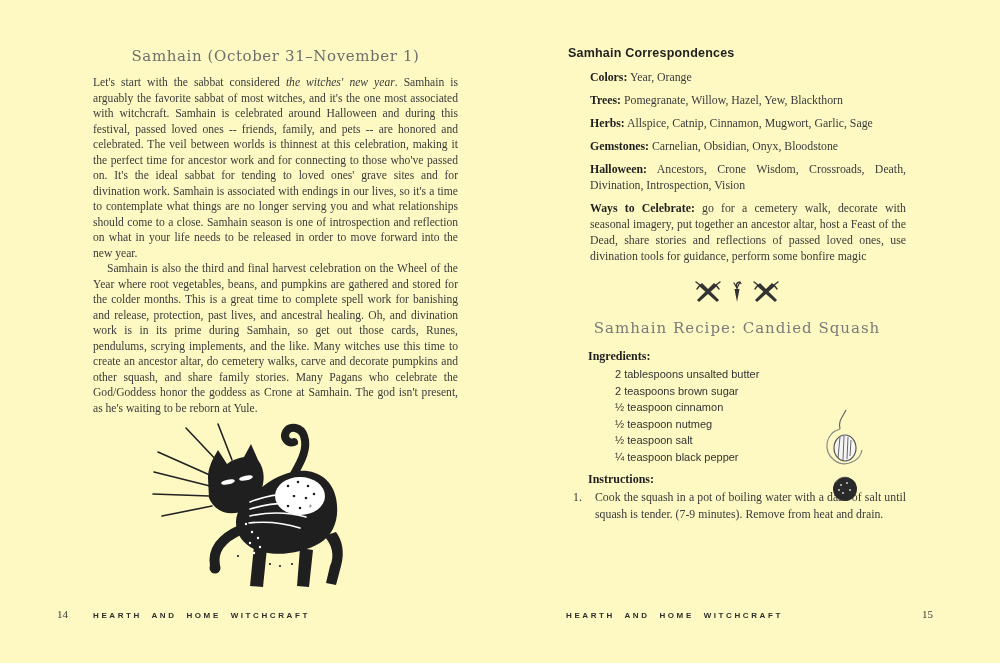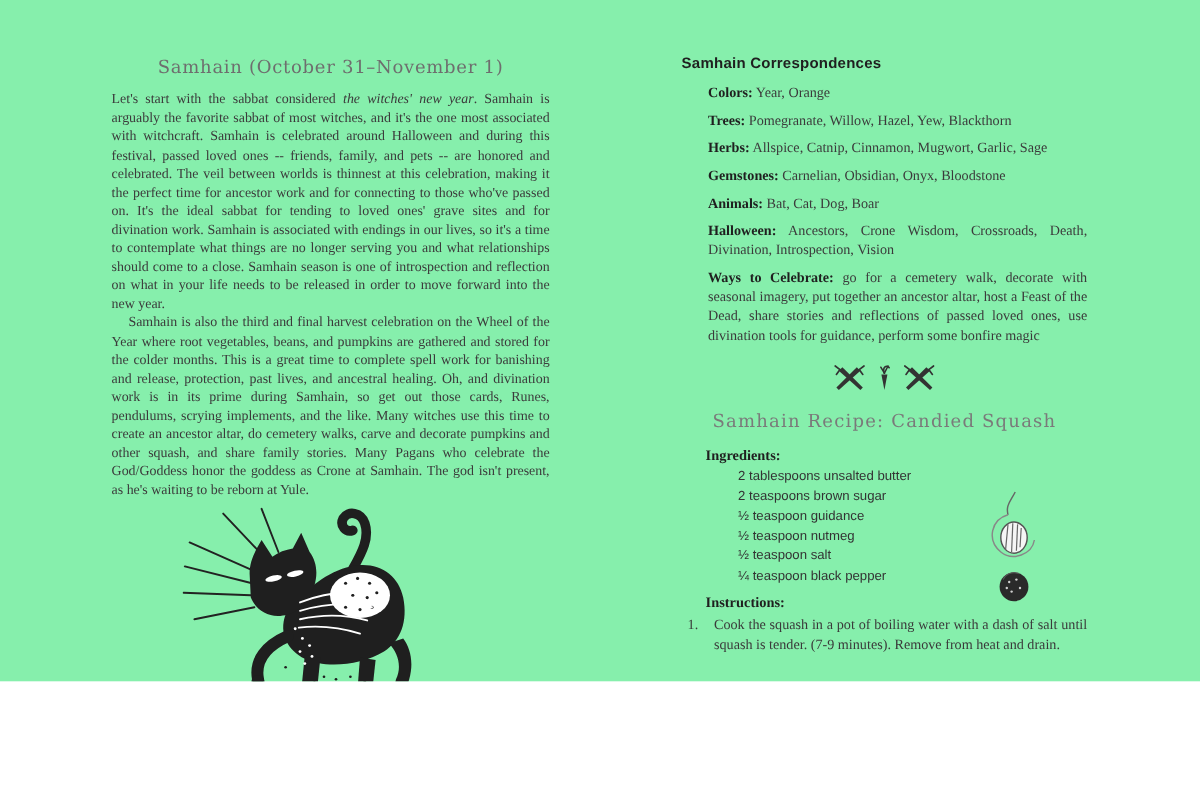--- a/index.html
+++ b/index.html
@@ -1,17 +1,17 @@
 <!DOCTYPE html>
 <html><head>
 <meta charset="utf-8">
 <style>
   html,body { margin:0; padding:0; background:#ffffff; }
   .spread {
-    position:relative; width:1000px; height:568px; background:#86efac;
+    position:relative; width:1000px; height:663px; background:#fef9c3;
     font-family:"Liberation Serif", serif; color:#3a3a3a; overflow:hidden;
   }
   
   .left-heading {
     position:absolute; left:93px; top:47px; width:365px; margin:0;
     text-align:center; font-family:"DejaVu Serif", serif; font-weight:normal;
     font-size:15px; letter-spacing:0.6px; color:#6e6e6e;
   }
   .left-body {
     position:absolute; left:93px; top:75px; width:365px;
@@ -139,21 +139,20 @@
   <div class="running-title running-title-left">HEARTH AND HOME WITCHCRAFT</div>
 
   <div class="right-col">
 
     <h2 class="corr-heading">Samhain Correspondences</h2>
 
     <p class="entry"><span class="entry-label">Colors:</span> <span class="entry-value">Year, Orange</span></p>
     <p class="entry"><span class="entry-label">Trees:</span> <span class="entry-value">Pomegranate, Willow, Hazel, Yew, Blackthorn</span></p>
     <p class="entry"><span class="entry-label">Herbs:</span> <span class="entry-value">Allspice, Catnip, Cinnamon, Mugwort, Garlic, Sage</span></p>
     <p class="entry"><span class="entry-label">Gemstones:</span> <span class="entry-value">Carnelian, Obsidian, Onyx, Bloodstone</span></p>
-    <p class="entry"><span class="entry-label">Animals:</span> <span class="entry-value">Bat, Cat, Dog, Boar</span></p>
     <p class="entry"><span class="entry-label">Halloween:</span> <span class="entry-value">Ancestors, Crone Wisdom, Crossroads, Death, Divination, Introspection, Vision</span></p>
     <p class="entry"><span class="entry-label">Ways to Celebrate:</span> <span class="entry-value">go for a cemetery walk, decorate with seasonal imagery, put together an ancestor altar, host a Feast of the Dead, share stories and reflections of passed loved ones, use divination tools for guidance, perform some bonfire magic</span></p>
 
     <div class="divider">
       <svg width="26" height="24" viewBox="0 0 26 24">
         <polygon points="2,20 4,22 22,6 19,3" fill="#333333"></polygon>
         <polygon points="24,20 22,22 4,6 7,3" fill="#333333"></polygon>
         <g stroke="#333333" stroke-width="1.4" stroke-linecap="round">
           <line x1="21" y1="5" x2="25" y2="2"></line>
             <line x1="21" y1="5" x2="24" y2="9"></line>
@@ -177,21 +176,21 @@
             <line x1="5" y1="5" x2="2" y2="9"></line>
         </g>
       </svg>
     </div>
 
     <h3 class="recipe-heading">Samhain Recipe: Candied Squash</h3>
 
     <div class="section-label">Ingredients:</div>
     <div class="ing">2 tablespoons unsalted butter</div>
     <div class="ing">2 teaspoons brown sugar</div>
-    <div class="ing">½ teaspoon guidance</div>
+    <div class="ing">½ teaspoon cinnamon</div>
     <div class="ing">½ teaspoon nutmeg</div>
     <div class="ing">½ teaspoon salt</div>
     <div class="ing">¼ teaspoon black pepper</div>
 
     <div class="section-label instructions">Instructions:</div>
     <div class="instr">
       <span class="instr-num">1.</span>
       <span class="instr-text">Cook the squash in a pot of boiling water with a dash of salt until squash is tender. (7-9 minutes). Remove from heat and drain.</span>
     </div>
   </div>

